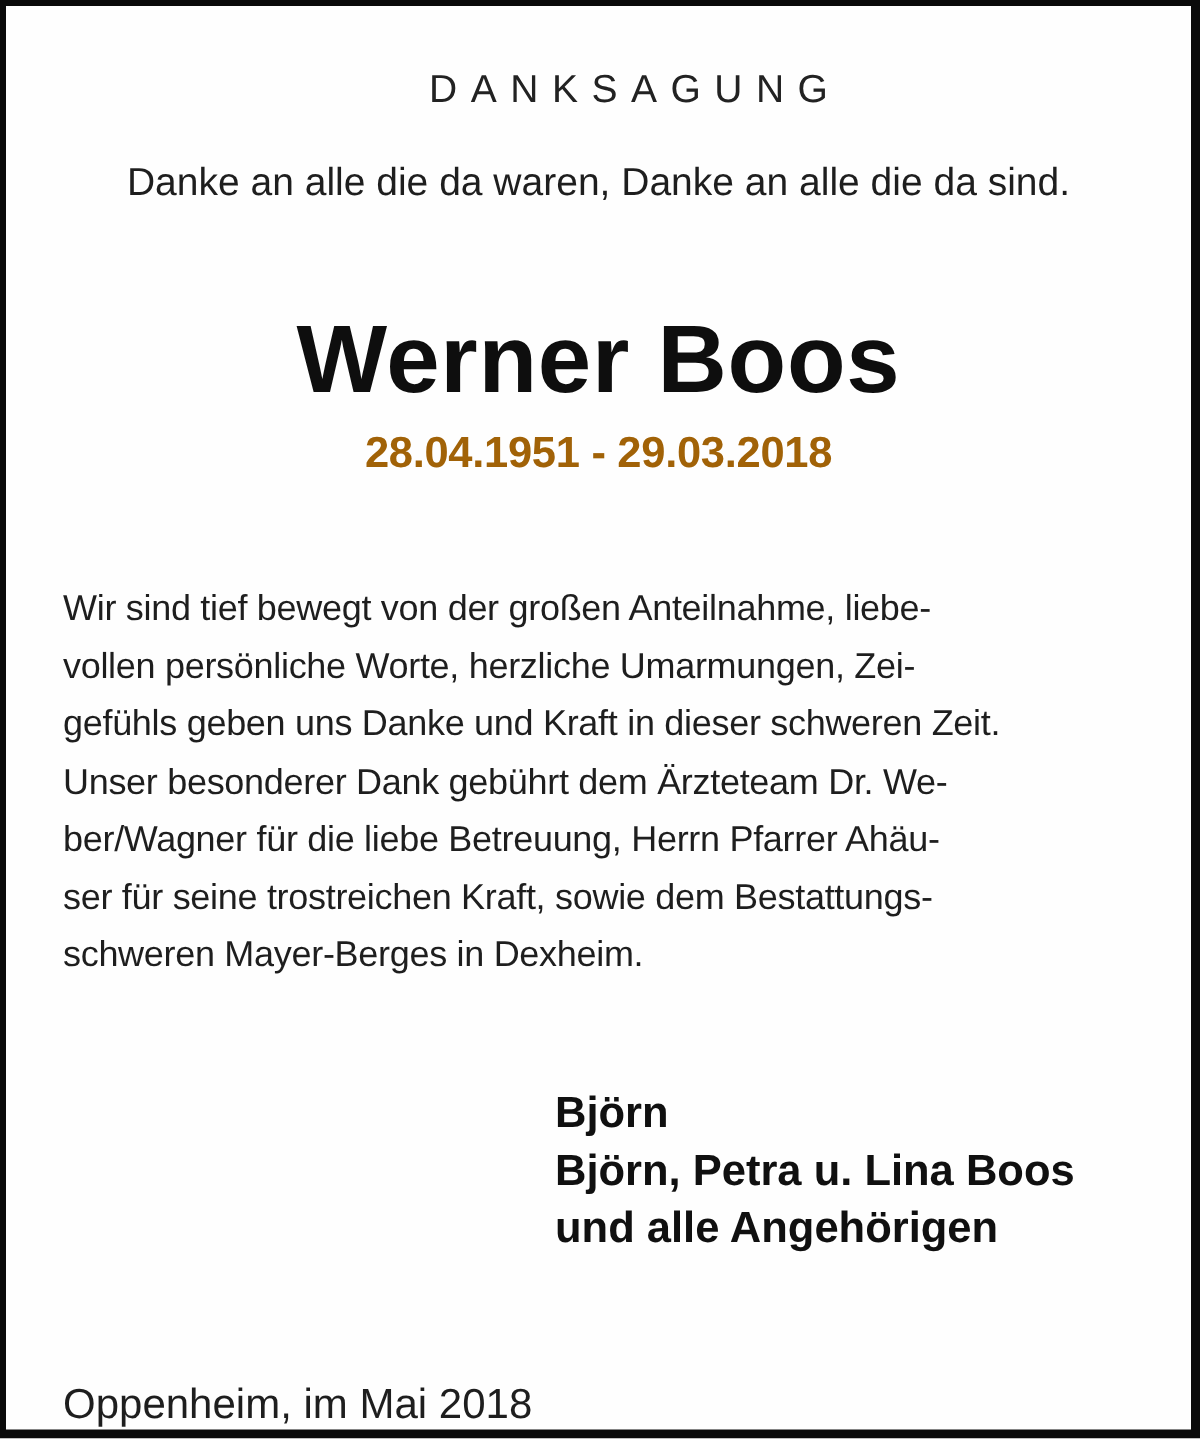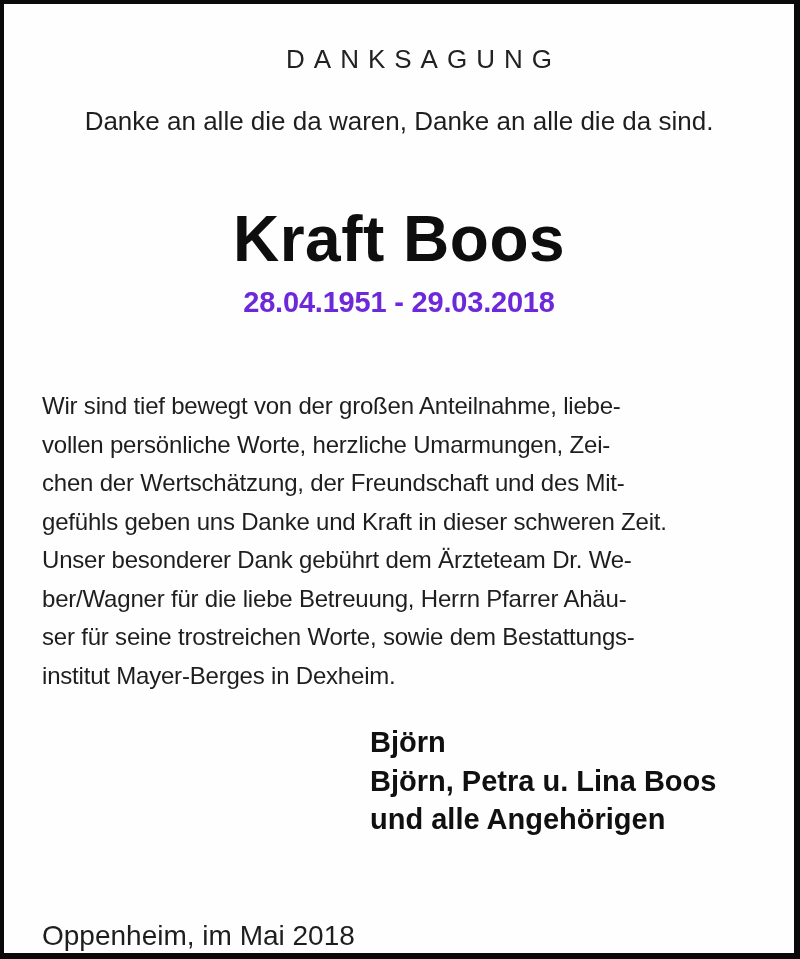--- a/index.html
+++ b/index.html
@@ -47,21 +47,21 @@
     font-size: 64px;
     font-weight: 700;
     letter-spacing: 0.5px;
     color: #0e0e0e;
   }
   .life-dates {
     top: 282px;
     font-size: 29px;
     font-weight: 700;
     letter-spacing: -0.2px;
-    color: #6d28d9;
+    color: #a16207;
   }
   .body-text {
     position: absolute;
     left: 38px;
     top: 383px;
     font-size: 24px;
     font-weight: 400;
     letter-spacing: -0.2px;
     line-height: 38.5px;
     color: #1e1e1e;
@@ -92,33 +92,32 @@
 </style>
 </head>
 <body>
 
 <div class="page">
 
   <div class="centered notice-title">DANKSAGUNG</div>
 
   <div class="centered greeting">Danke an alle die da waren, Danke an alle die da sind.</div>
 
-  <div class="centered deceased-name">Kraft Boos</div>
+  <div class="centered deceased-name">Werner Boos</div>
 
   <div class="centered life-dates">28.04.1951 - 29.03.2018</div>
 
   <div class="body-text">
       <div class="line">Wir sind tief bewegt von der großen Anteilnahme, liebe-</div>
       <div class="line">vollen persönliche Worte, herzliche Umarmungen, Zei-</div>
-      <div class="line">chen der Wertschätzung, der Freundschaft und des Mit-</div>
       <div class="line">gefühls geben uns Danke und Kraft in dieser schweren Zeit.</div>
       <div class="line">Unser besonderer Dank gebührt dem Ärzteteam Dr. We-</div>
       <div class="line">ber/Wagner für die liebe Betreuung, Herrn Pfarrer Ahäu-</div>
-      <div class="line">ser für seine trostreichen Worte, sowie dem Bestattungs-</div>
-      <div class="line">institut Mayer-Berges in Dexheim.</div>
+      <div class="line">ser für seine trostreichen Kraft, sowie dem Bestattungs-</div>
+      <div class="line">schweren Mayer-Berges in Dexheim.</div>
     </div>
 
   <div class="signature">
       <div class="line">Björn</div>
       <div class="line">Björn, Petra u. Lina Boos</div>
       <div class="line">und alle Angehörigen</div>
     </div>
 
   <div class="place-date">Oppenheim, im Mai 2018</div>
 

